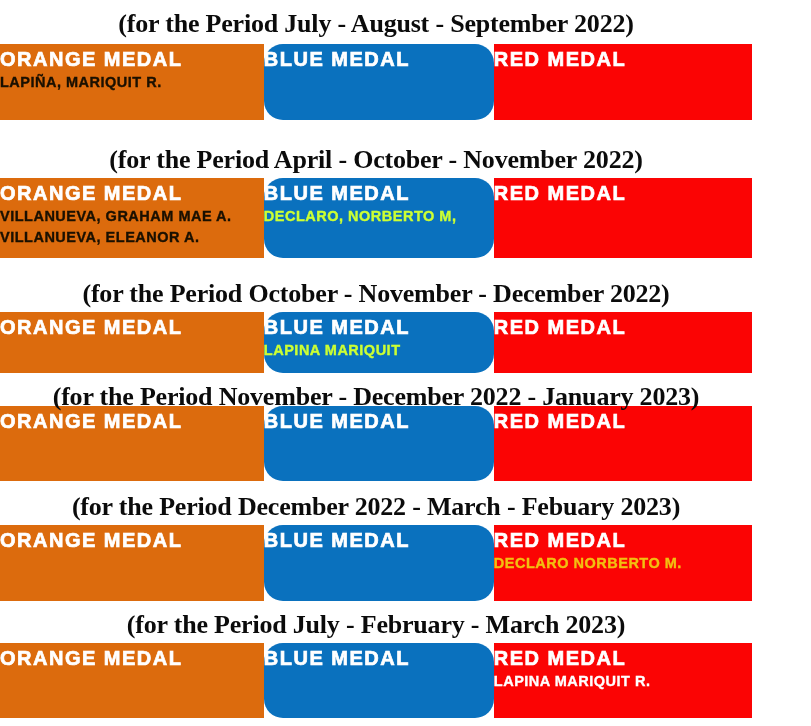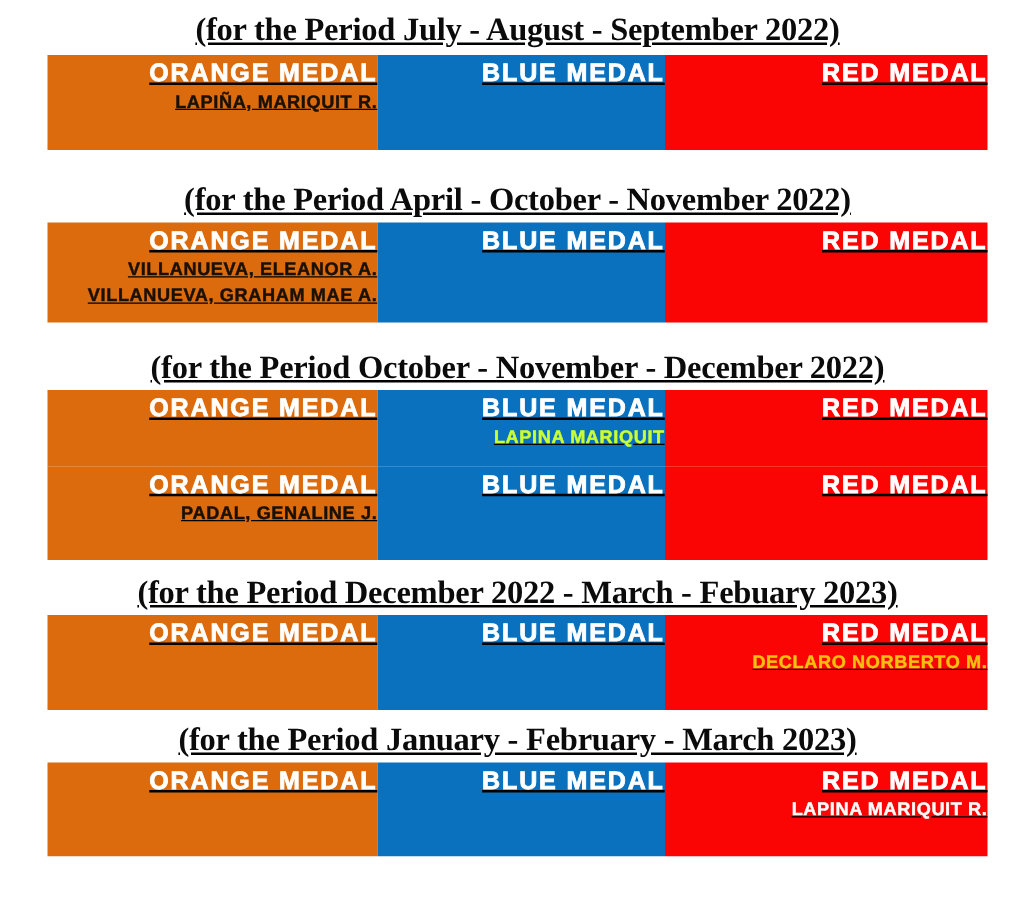--- a/index.html
+++ b/index.html
@@ -2,32 +2,32 @@
 <html><head>
 <meta charset="utf-8">
 <style>
   html,body{margin:0;padding:0;}
   body{
     width:811px;height:726px;
     background:#ffffff;
     font-family:"Liberation Sans",sans-serif;
     overflow:hidden;
   }
-  .sheet{padding-left:38px;width:752px;text-decoration:underline;}
+  .sheet{width:752px;}
   .title{
     margin:0;text-align:center;
     font-family:"Liberation Serif",serif;
     font-weight:700;font-size:26px;line-height:32px;
     letter-spacing:-0.2px;
     position:relative;z-index:1;
   }
   .band{display:flex;position:relative;z-index:0;}
-  .col{box-sizing:border-box;text-align:right;padding-top:3px;}
+  .col{box-sizing:border-box;text-align:left;padding-top:3px;}
   .col.orange{width:280px;}
-  .col.blue{width:244px;}
+  .col.blue{width:244px;border-radius:19px;}
   .col.red{width:274px;}
   .medal-label{
     font-size:20px;font-weight:700;line-height:24px;
     letter-spacing:1.5px;
     -webkit-text-stroke:0.7px;
   }
   .name{
     font-size:14.5px;font-weight:700;line-height:19px;
     letter-spacing:0.5px;
     -webkit-text-stroke:0.35px;
@@ -69,25 +69,26 @@
         <div class="name"></div>
       </div>
     </div>
   </section>
 
   <section class="block b2">
     <h2 class="title" style="color: rgb(11, 11, 11);">(for the Period April - October - November 2022)</h2>
     <div class="band">
       <div class="col orange" style="background-color: rgb(220, 107, 13);">
         <div class="medal-label" style="color: rgb(255, 255, 255);">ORANGE MEDAL</div>
+        <div class="name" style="color: rgb(26, 16, 0);">VILLANUEVA, GRAHAM MAE A.</div>
         <div class="name" style="color: rgb(26, 16, 0);">VILLANUEVA, ELEANOR A.</div>
-        <div class="name" style="color: rgb(26, 16, 0);">VILLANUEVA, GRAHAM MAE A.</div>
       </div>
       <div class="col blue" style="background-color: rgb(10, 113, 190);">
         <div class="medal-label" style="color: rgb(255, 255, 255);">BLUE MEDAL</div>
+        <div class="name" style="color: rgb(204, 255, 51);">DECLARO, NORBERTO M,</div>
       </div>
       <div class="col red" style="background-color: rgb(251, 4, 4);">
         <div class="medal-label" style="color: rgb(255, 255, 255);">RED MEDAL</div>
         <div class="name"></div>
       </div>
     </div>
   </section>
 
   <section class="block b3">
     <h2 class="title" style="color: rgb(11, 11, 11);">(for the Period October - November - December 2022)</h2>
@@ -101,24 +102,24 @@
         <div class="name" style="color: rgb(204, 255, 51);">LAPINA MARIQUIT</div>
       </div>
       <div class="col red" style="background-color: rgb(251, 4, 4);">
         <div class="medal-label" style="color: rgb(255, 255, 255);">RED MEDAL</div>
         <div class="name"></div>
       </div>
     </div>
   </section>
 
   <section class="block b4">
+    <h2 class="title" style="color: rgb(11, 11, 11);">(for the Period November - December 2022 - January 2023)</h2>
     <div class="band">
       <div class="col orange" style="background-color: rgb(220, 107, 13);">
         <div class="medal-label" style="color: rgb(255, 255, 255);">ORANGE MEDAL</div>
-        <div class="name" style="color: rgb(26, 16, 0);">PADAL, GENALINE J.</div>
       </div>
       <div class="col blue" style="background-color: rgb(10, 113, 190);">
         <div class="medal-label" style="color: rgb(255, 255, 255);">BLUE MEDAL</div>
         <div class="name"></div>
       </div>
       <div class="col red" style="background-color: rgb(251, 4, 4);">
         <div class="medal-label" style="color: rgb(255, 255, 255);">RED MEDAL</div>
         <div class="name"></div>
       </div>
     </div>
@@ -136,21 +137,21 @@
         <div class="name"></div>
       </div>
       <div class="col red" style="background-color: rgb(251, 4, 4);">
         <div class="medal-label" style="color: rgb(255, 255, 255);">RED MEDAL</div>
         <div class="name" style="color: rgb(242, 192, 17);">DECLARO NORBERTO M.</div>
       </div>
     </div>
   </section>
 
   <section class="block b6">
-    <h2 class="title" style="color: rgb(11, 11, 11);">(for the Period January - February - March 2023)</h2>
+    <h2 class="title" style="color: rgb(11, 11, 11);">(for the Period July - February - March 2023)</h2>
     <div class="band">
       <div class="col orange" style="background-color: rgb(220, 107, 13);">
         <div class="medal-label" style="color: rgb(255, 255, 255);">ORANGE MEDAL</div>
         <div class="name"></div>
       </div>
       <div class="col blue" style="background-color: rgb(10, 113, 190);">
         <div class="medal-label" style="color: rgb(255, 255, 255);">BLUE MEDAL</div>
         <div class="name"></div>
       </div>
       <div class="col red" style="background-color: rgb(251, 4, 4);">

